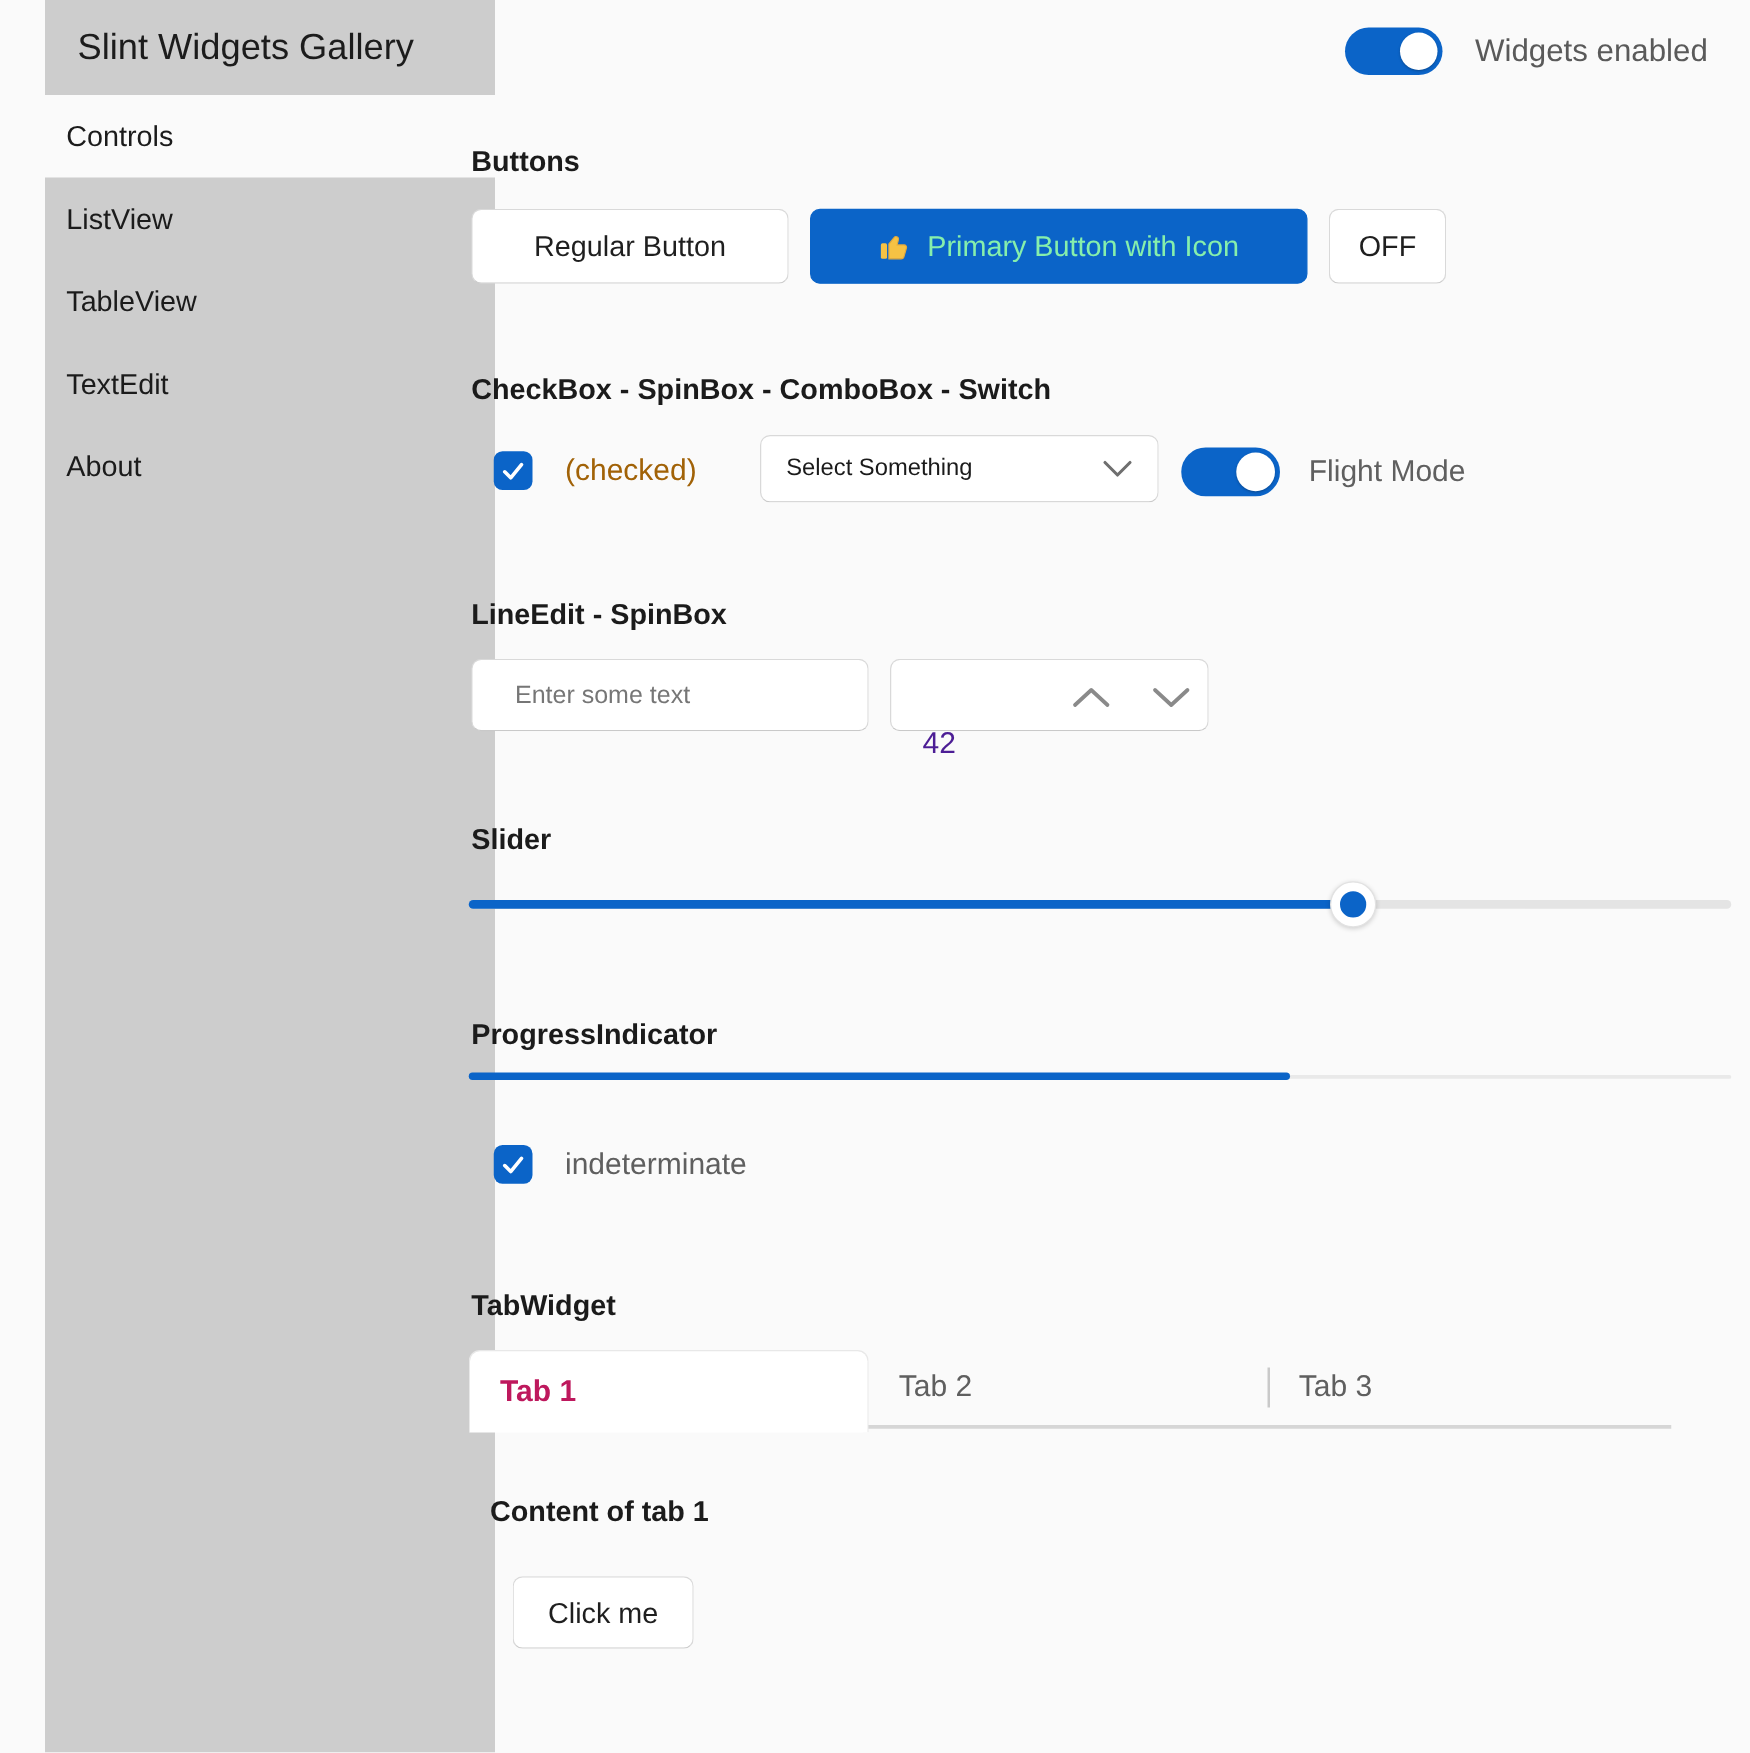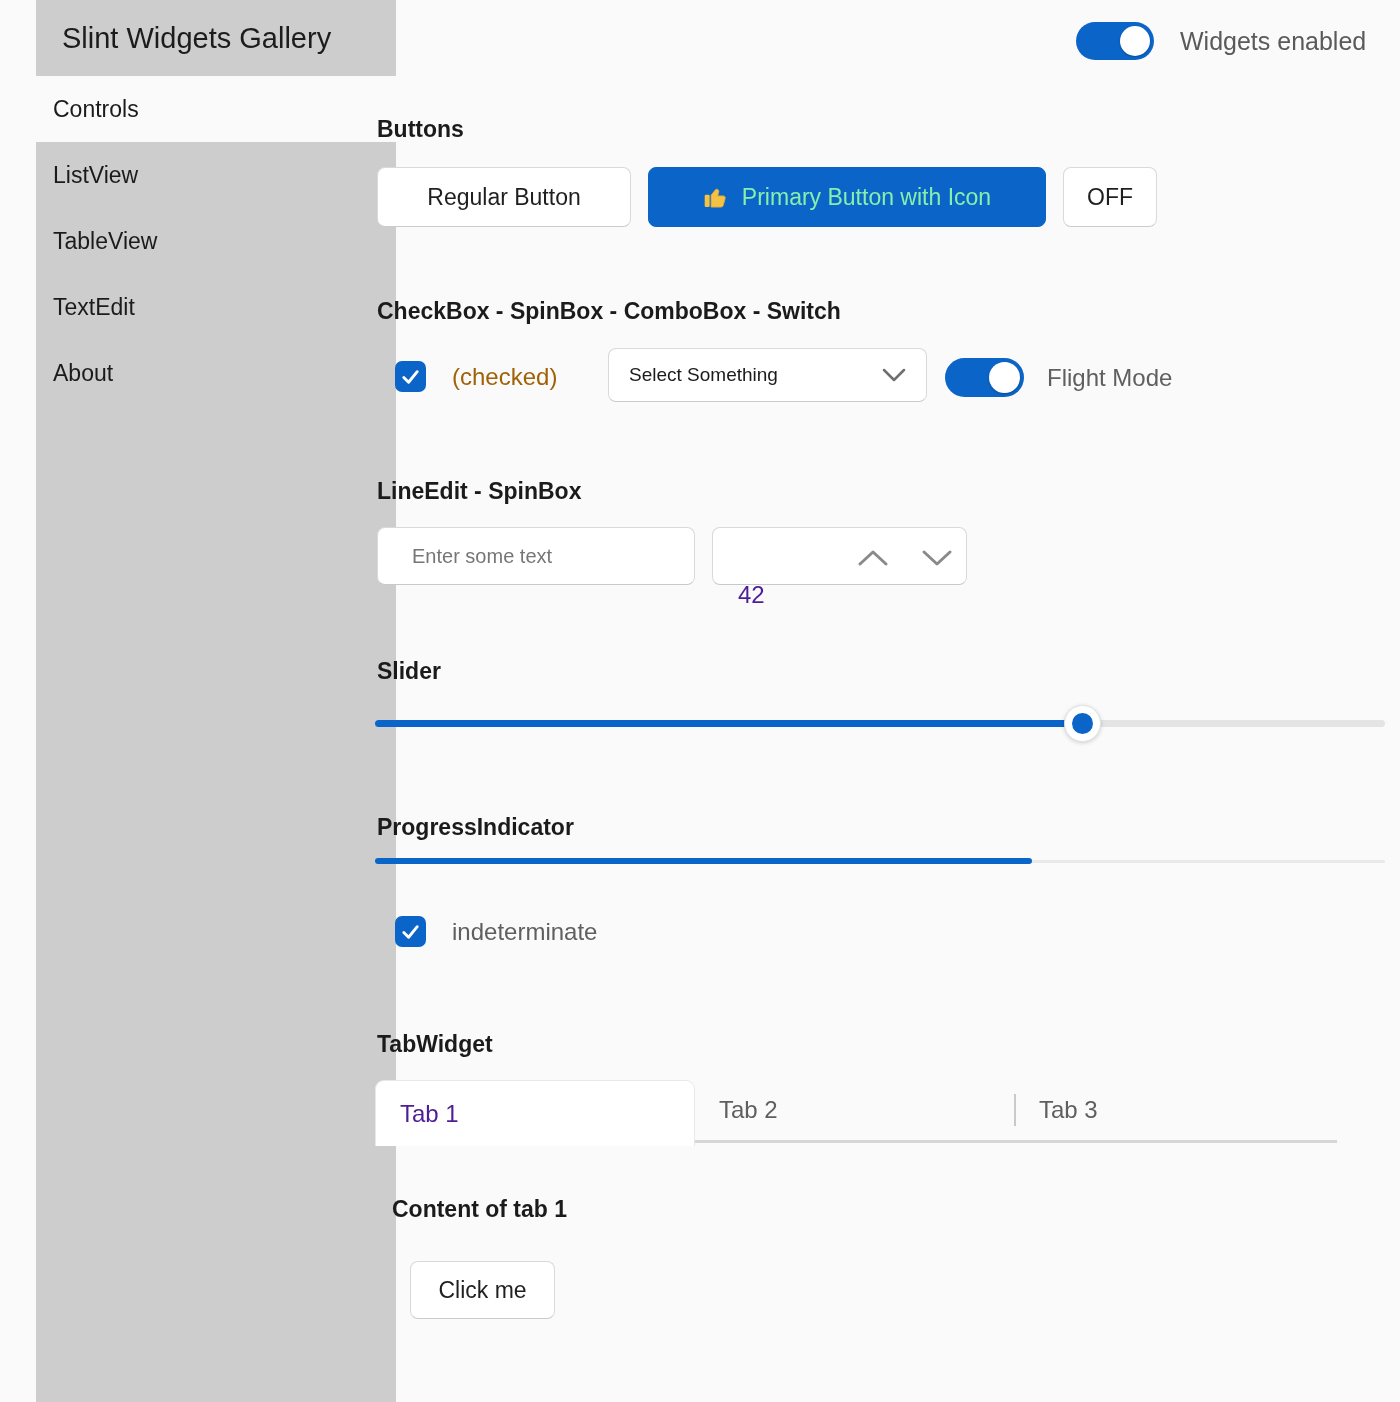--- a/index.html
+++ b/index.html
@@ -90,21 +90,21 @@
   .progress-widget { position:absolute; left:15px; top:858px; width:1010px; height:6px; }
   .progress-track { position:absolute; left:0; right:0; top:2px; height:3px; background:#e9e9e9; border-radius:2px; }
   .progress-fill { position:absolute; left:0; top:0; height:6px; background:#0b64c8; border-radius:3px; }
 
   
   .tabbar { position:absolute; left:15px; top:1080px; width:962px; height:66px; }
   .tab-line { position:absolute; left:2px; right:0; top:60px; height:3px; background:#d6d6d6; z-index:1; }
   .tab { position:absolute; top:0; height:60px; display:flex; align-items:center;
     padding-left:24px; font-size:24px; color:#5f5f5f; cursor:pointer; }
   .tab.active { height:66px; background:#fff; border:1px solid #e8e8e8; border-bottom:none;
-    border-radius:9px 9px 0 0; color:#4c1d95; font-weight:normal; z-index:2; }
+    border-radius:9px 9px 0 0; color:#be185d; font-weight:bold; z-index:2; }
   #tab-1 { left:0; width:320px; }
   #tab-2 { left:320px; width:320px; }
   #tab-3 { left:640px; width:322px; }
   .tab-divider { position:absolute; left:639px; top:14px; width:2px; height:32px; background:#c9c9c9; z-index:1; }
 </style>
 </head>
 <body>
 
 <nav class="sidebar">
   <div class="sidebar-title">Slint Widgets Gallery</div>

